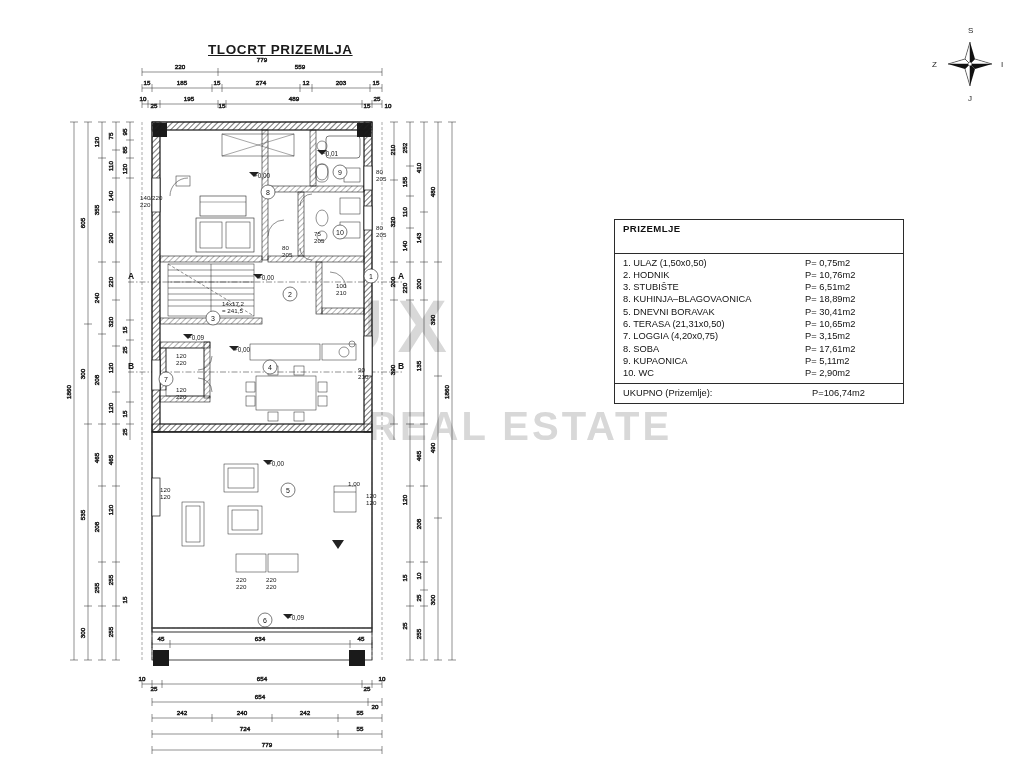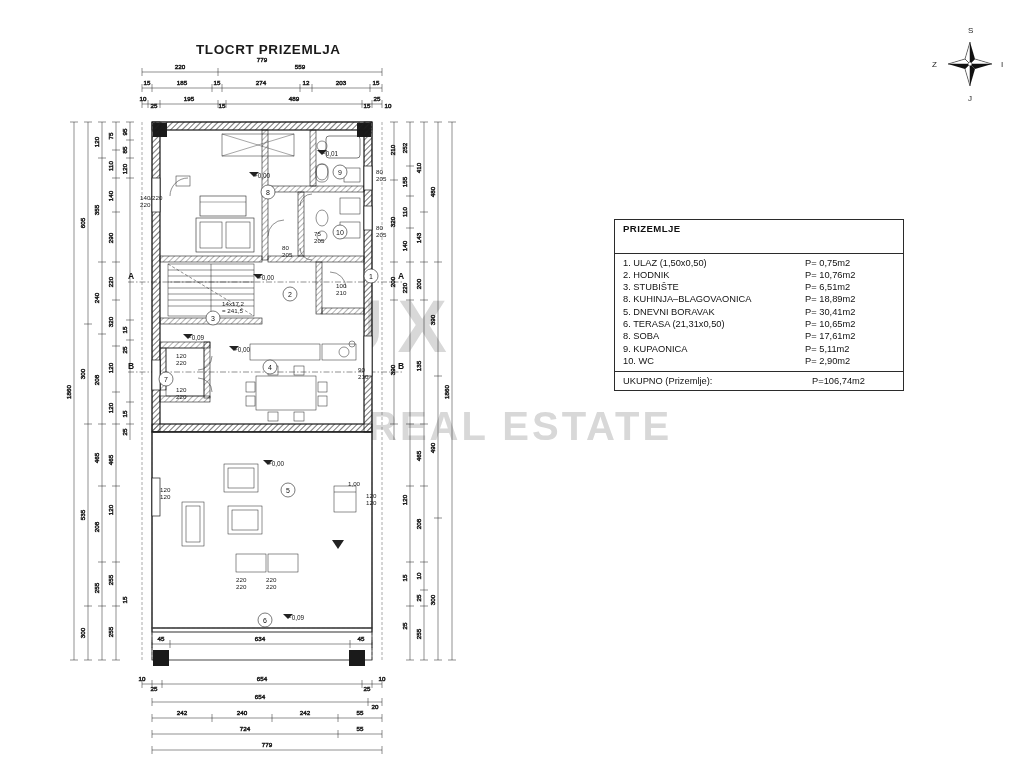--- a/index.html
+++ b/index.html
@@ -15,27 +15,28 @@
     color: #111111;
     overflow: hidden;
   }
   .plan-root {
     position: absolute;
     inset: 0;
   }
   
   .plan-title {
     position: absolute;
-    left: 196px;
+    left: 208px;
     top: 42px;
     font-size: 13.5px;
     font-weight: bold;
     letter-spacing: 0.6px;
     color: #1a1a1a;
     white-space: nowrap;
+    text-decoration: underline;
   }
   
   .legend {
     position: absolute;
     left: 614px;
     top: 219px;
     width: 290px;
     border: 1px solid #2b2b2b;
     background: #ffffff;
     font-size: 9.3px;
@@ -681,20 +682,24 @@
       </div>
       <div class="legend-row">
         <span class="lr-name">5. DNEVNI  BORAVAK</span>
         <span class="lr-area">P=  30,41m2</span>
       </div>
       <div class="legend-row">
         <span class="lr-name">6. TERASA  (21,31x0,50)</span>
         <span class="lr-area">P=  10,65m2</span>
       </div>
       <div class="legend-row">
+        <span class="lr-name">7. LOGGIA  (4,20x0,75)</span>
+        <span class="lr-area">P=    3,15m2</span>
+      </div>
+      <div class="legend-row">
         <span class="lr-name">8. SOBA</span>
         <span class="lr-area">P=  17,61m2</span>
       </div>
       <div class="legend-row">
         <span class="lr-name">9. KUPAONICA</span>
         <span class="lr-area">P=    5,11m2</span>
       </div>
       <div class="legend-row">
         <span class="lr-name">10. WC</span>
         <span class="lr-area">P=    2,90m2</span>

